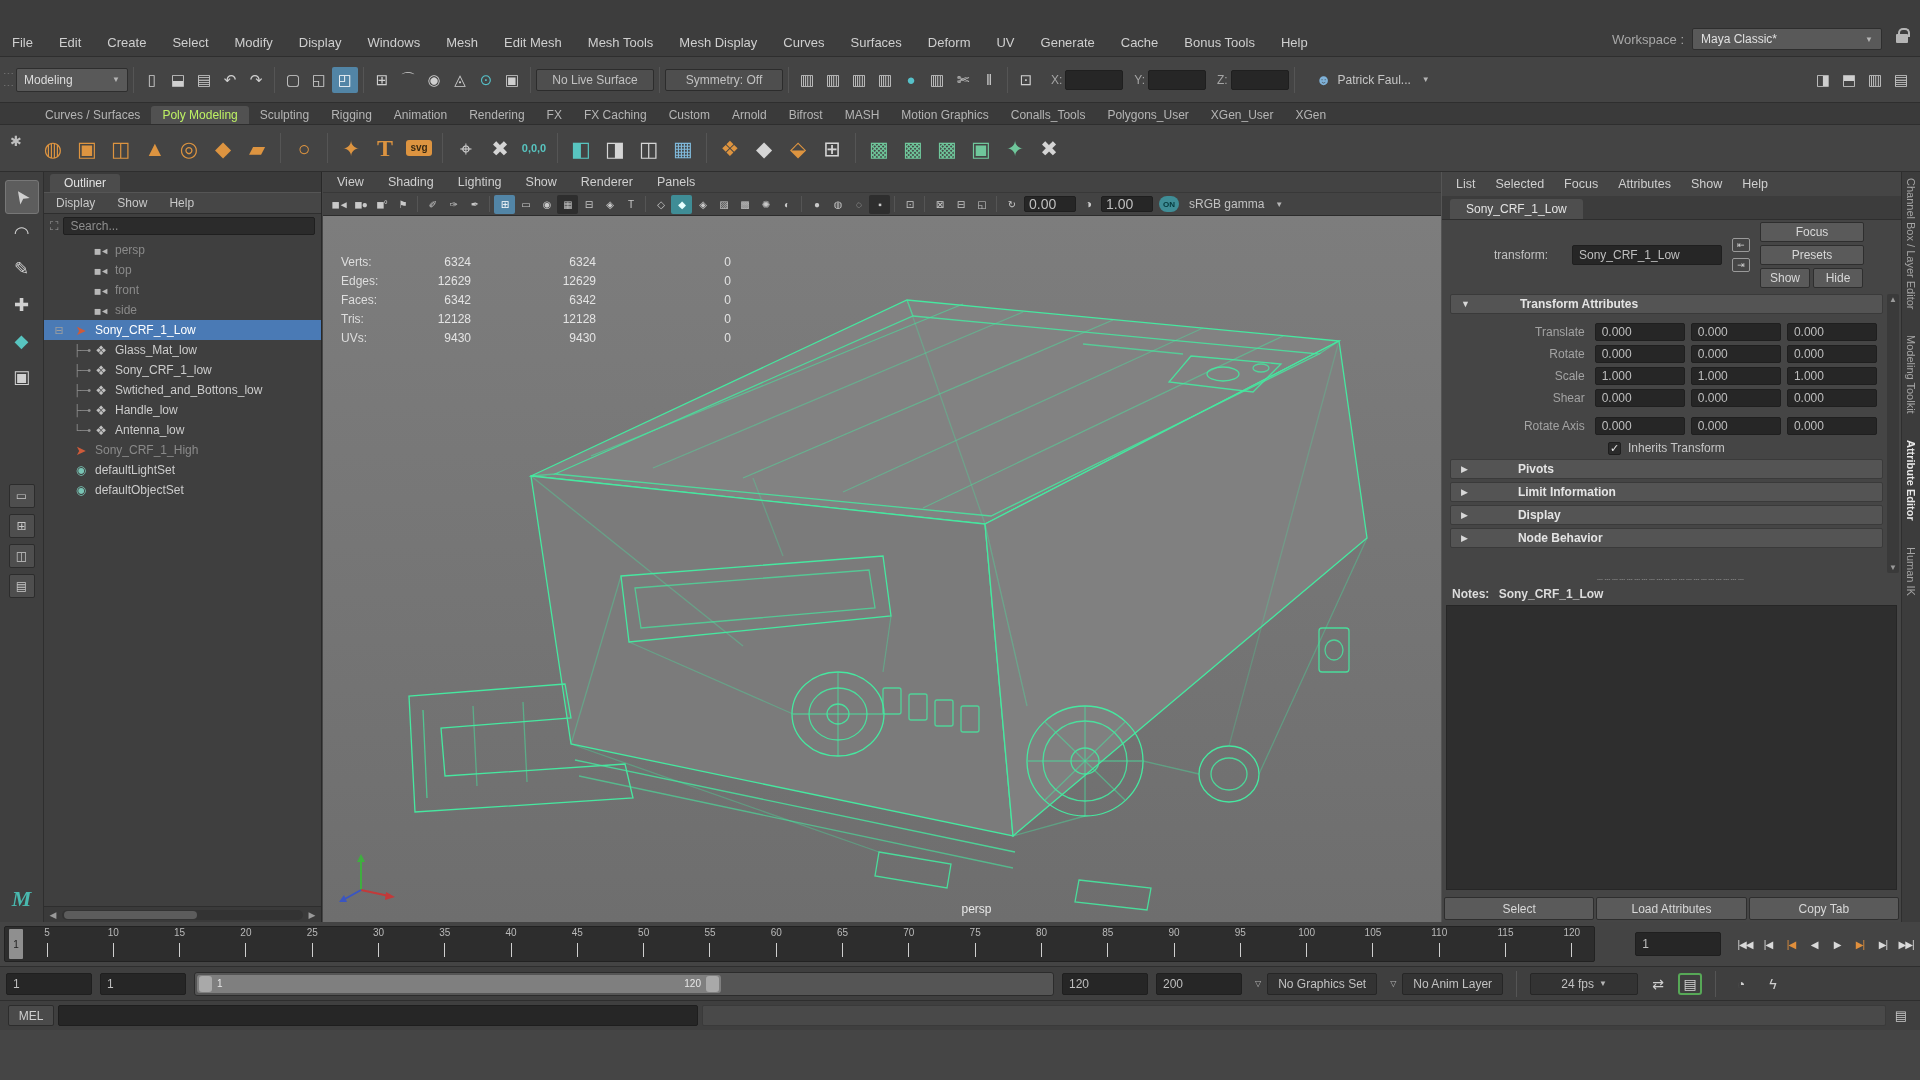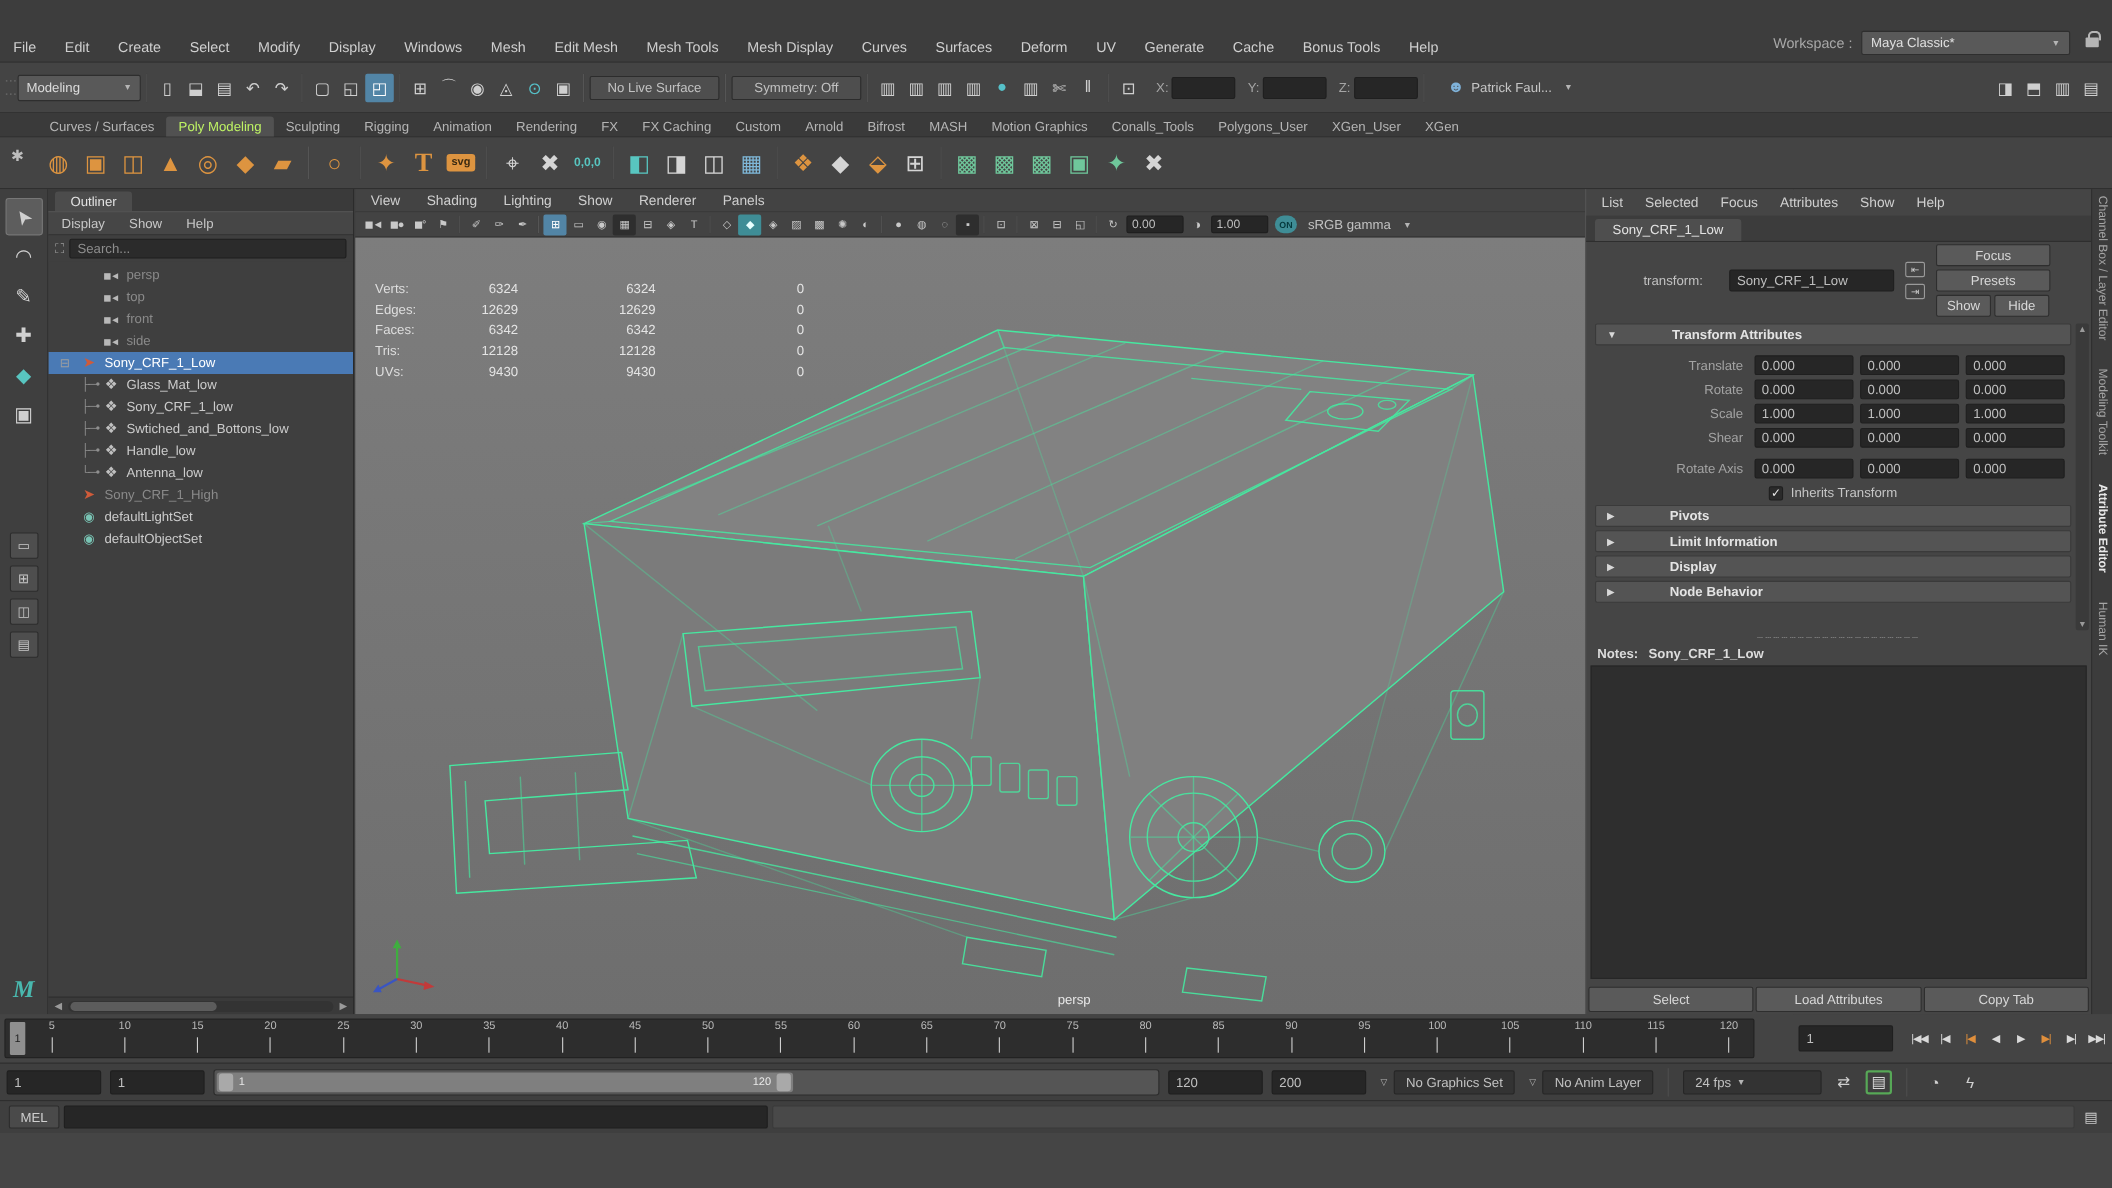--- a/index.html
+++ b/index.html
@@ -104,21 +104,21 @@
   
   .viewport{position:absolute;left:323px;top:0;width:1308px;height:750px;background:#3e3e3e;display:flex;flex-direction:column;border-right:1px solid #282828;}
   .vp-menus{height:21px;display:flex;gap:24px;align-items:center;padding-left:14px;background:#434343;border-bottom:1px solid #383838;}
   .vp-menu{color:#cfcfcf;font-size:12.5px;}
   .vp-toolbar{height:23px;display:flex;align-items:center;background:#434343;border-bottom:1px solid #2c2c2c;padding-left:6px;}
   .vpi{width:21px;height:19px;display:flex;align-items:center;justify-content:center;color:#c9c9c9;font-size:12px;border-radius:2px;}
   .vpi.act{background:#5285a6;color:#fff;}
   .vpi.teal{background:#3f8d96;color:#e8ffff;}
   .vpi.dark{background:#2e2e2e;}
   .vpi.sep{width:1px;height:16px;background:#2f2f2f;border-right:1px solid #555;margin:0 4px;border-radius:0;}
-  .vp-toolbar .field{height:16px;width:52px;font-size:11px;padding:0 4px;margin:0 2px;}
+  .vp-toolbar .field{height:16px;width:52px;font-size:14px;padding:0 4px;margin:0 2px;}
   .vp-on{width:20px;height:16px;background:#3f8d96;border-radius:8px;color:#04383c;font-size:8px;font-weight:bold;display:flex;align-items:center;justify-content:center;margin:0 4px;}
   .vp-gamma{display:flex;align-items:center;color:#c2c2c2;gap:6px;padding:0 6px;}
   .vp-canvas{flex:1;position:relative;background:linear-gradient(#7d7d7d,#6e6e6e);}
   .hud{position:absolute;left:18px;top:36px;font-size:12px;color:#e4e4e4;}
   .hud-row{display:flex;height:19px;align-items:center;}
   .hud-row .h-label{width:52px;color:#dedede;}
   .hud-row .h-a{width:78px;text-align:right;}
   .hud-row .h-b{width:125px;text-align:right;}
   .hud-row .h-c{width:135px;text-align:right;}
   .persp-label{position:absolute;left:0;right:0;bottom:6px;text-align:center;color:#e8e8e8;font-size:12px;}
@@ -1279,21 +1279,21 @@
           <span>No Graphics Set</span>
         </div>
     </div>
     <div class="rb-dd">
       <span class="caret">▽</span>
       <div class="rb-box">
           <span>No Anim Layer</span>
         </div>
     </div>
     <div class="sep-v"></div>
-    <div class="rb-box" style="width:126px;justify-content:flex-start">
+    <div class="rb-box" style="width:108px;justify-content:center">
       <span>24 fps</span>
       <span class="caret">▼</span>
     </div>
     <div class="rb-icon">⇄</div>
     <div class="rb-icon greenbox">▤</div>
     <div class="sep-v"></div>
     <div class="rb-icon">◔</div>
     <div class="rb-icon">ϟ</div>
   </div>
 

